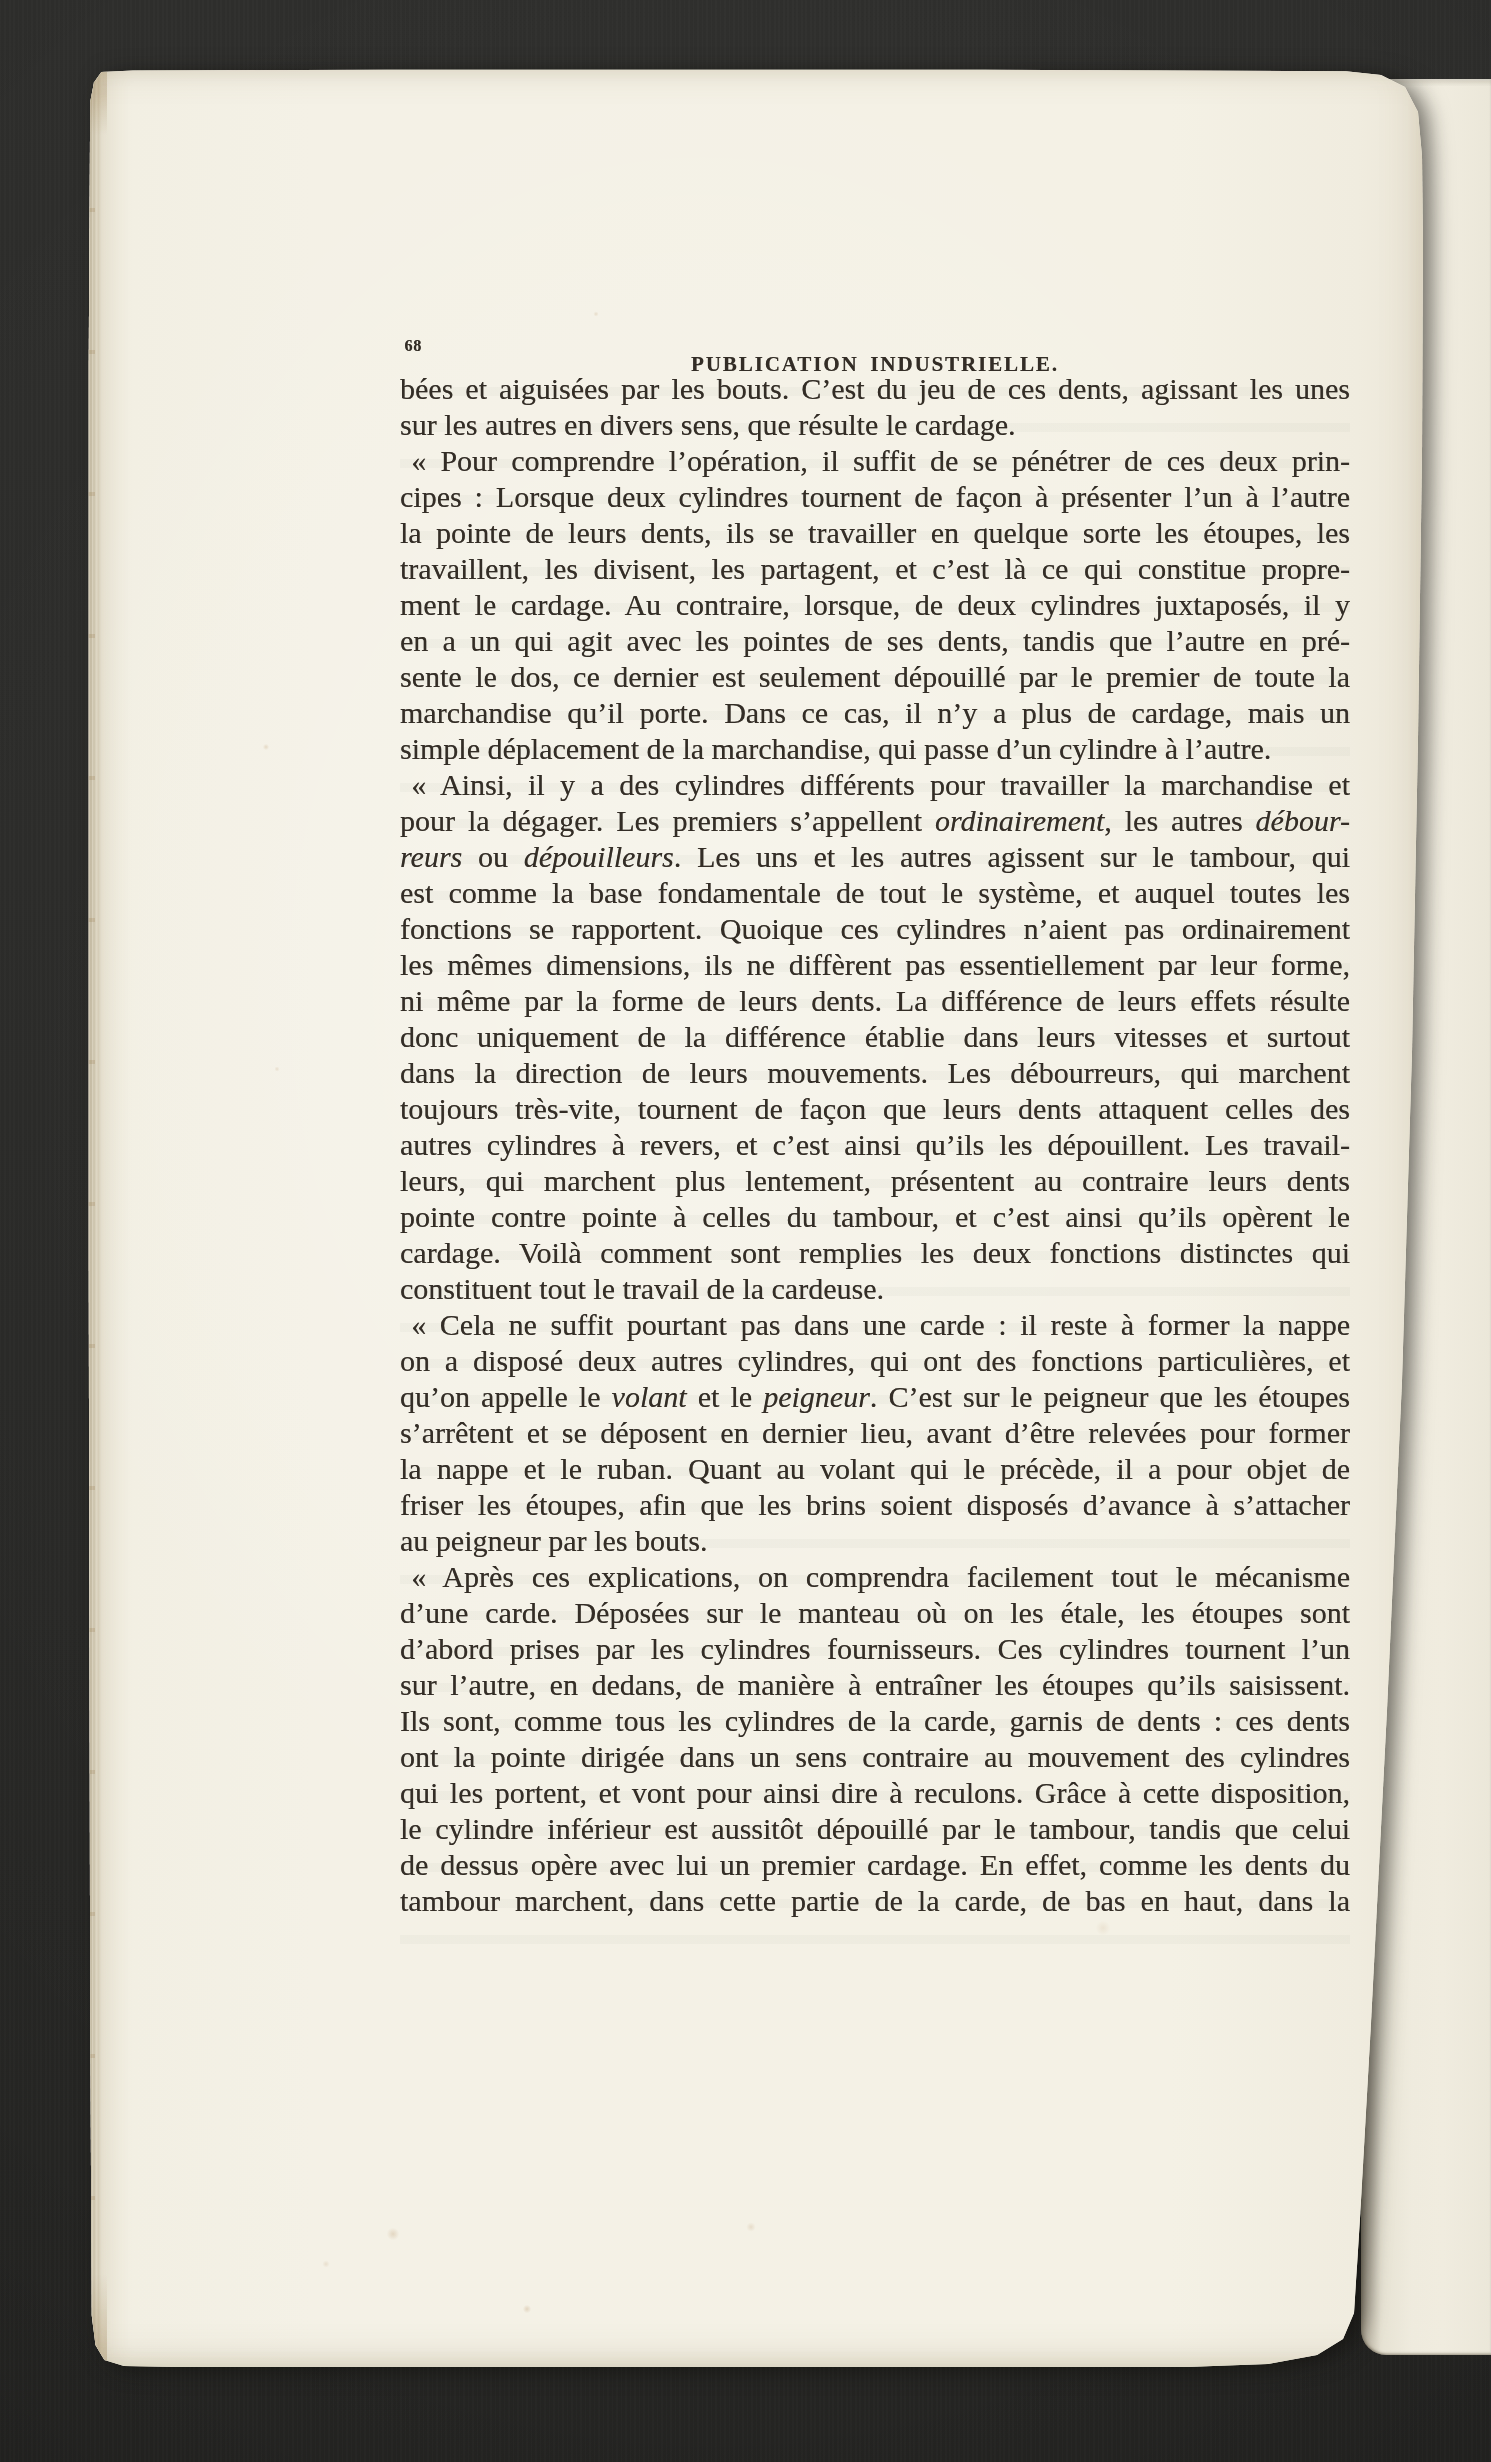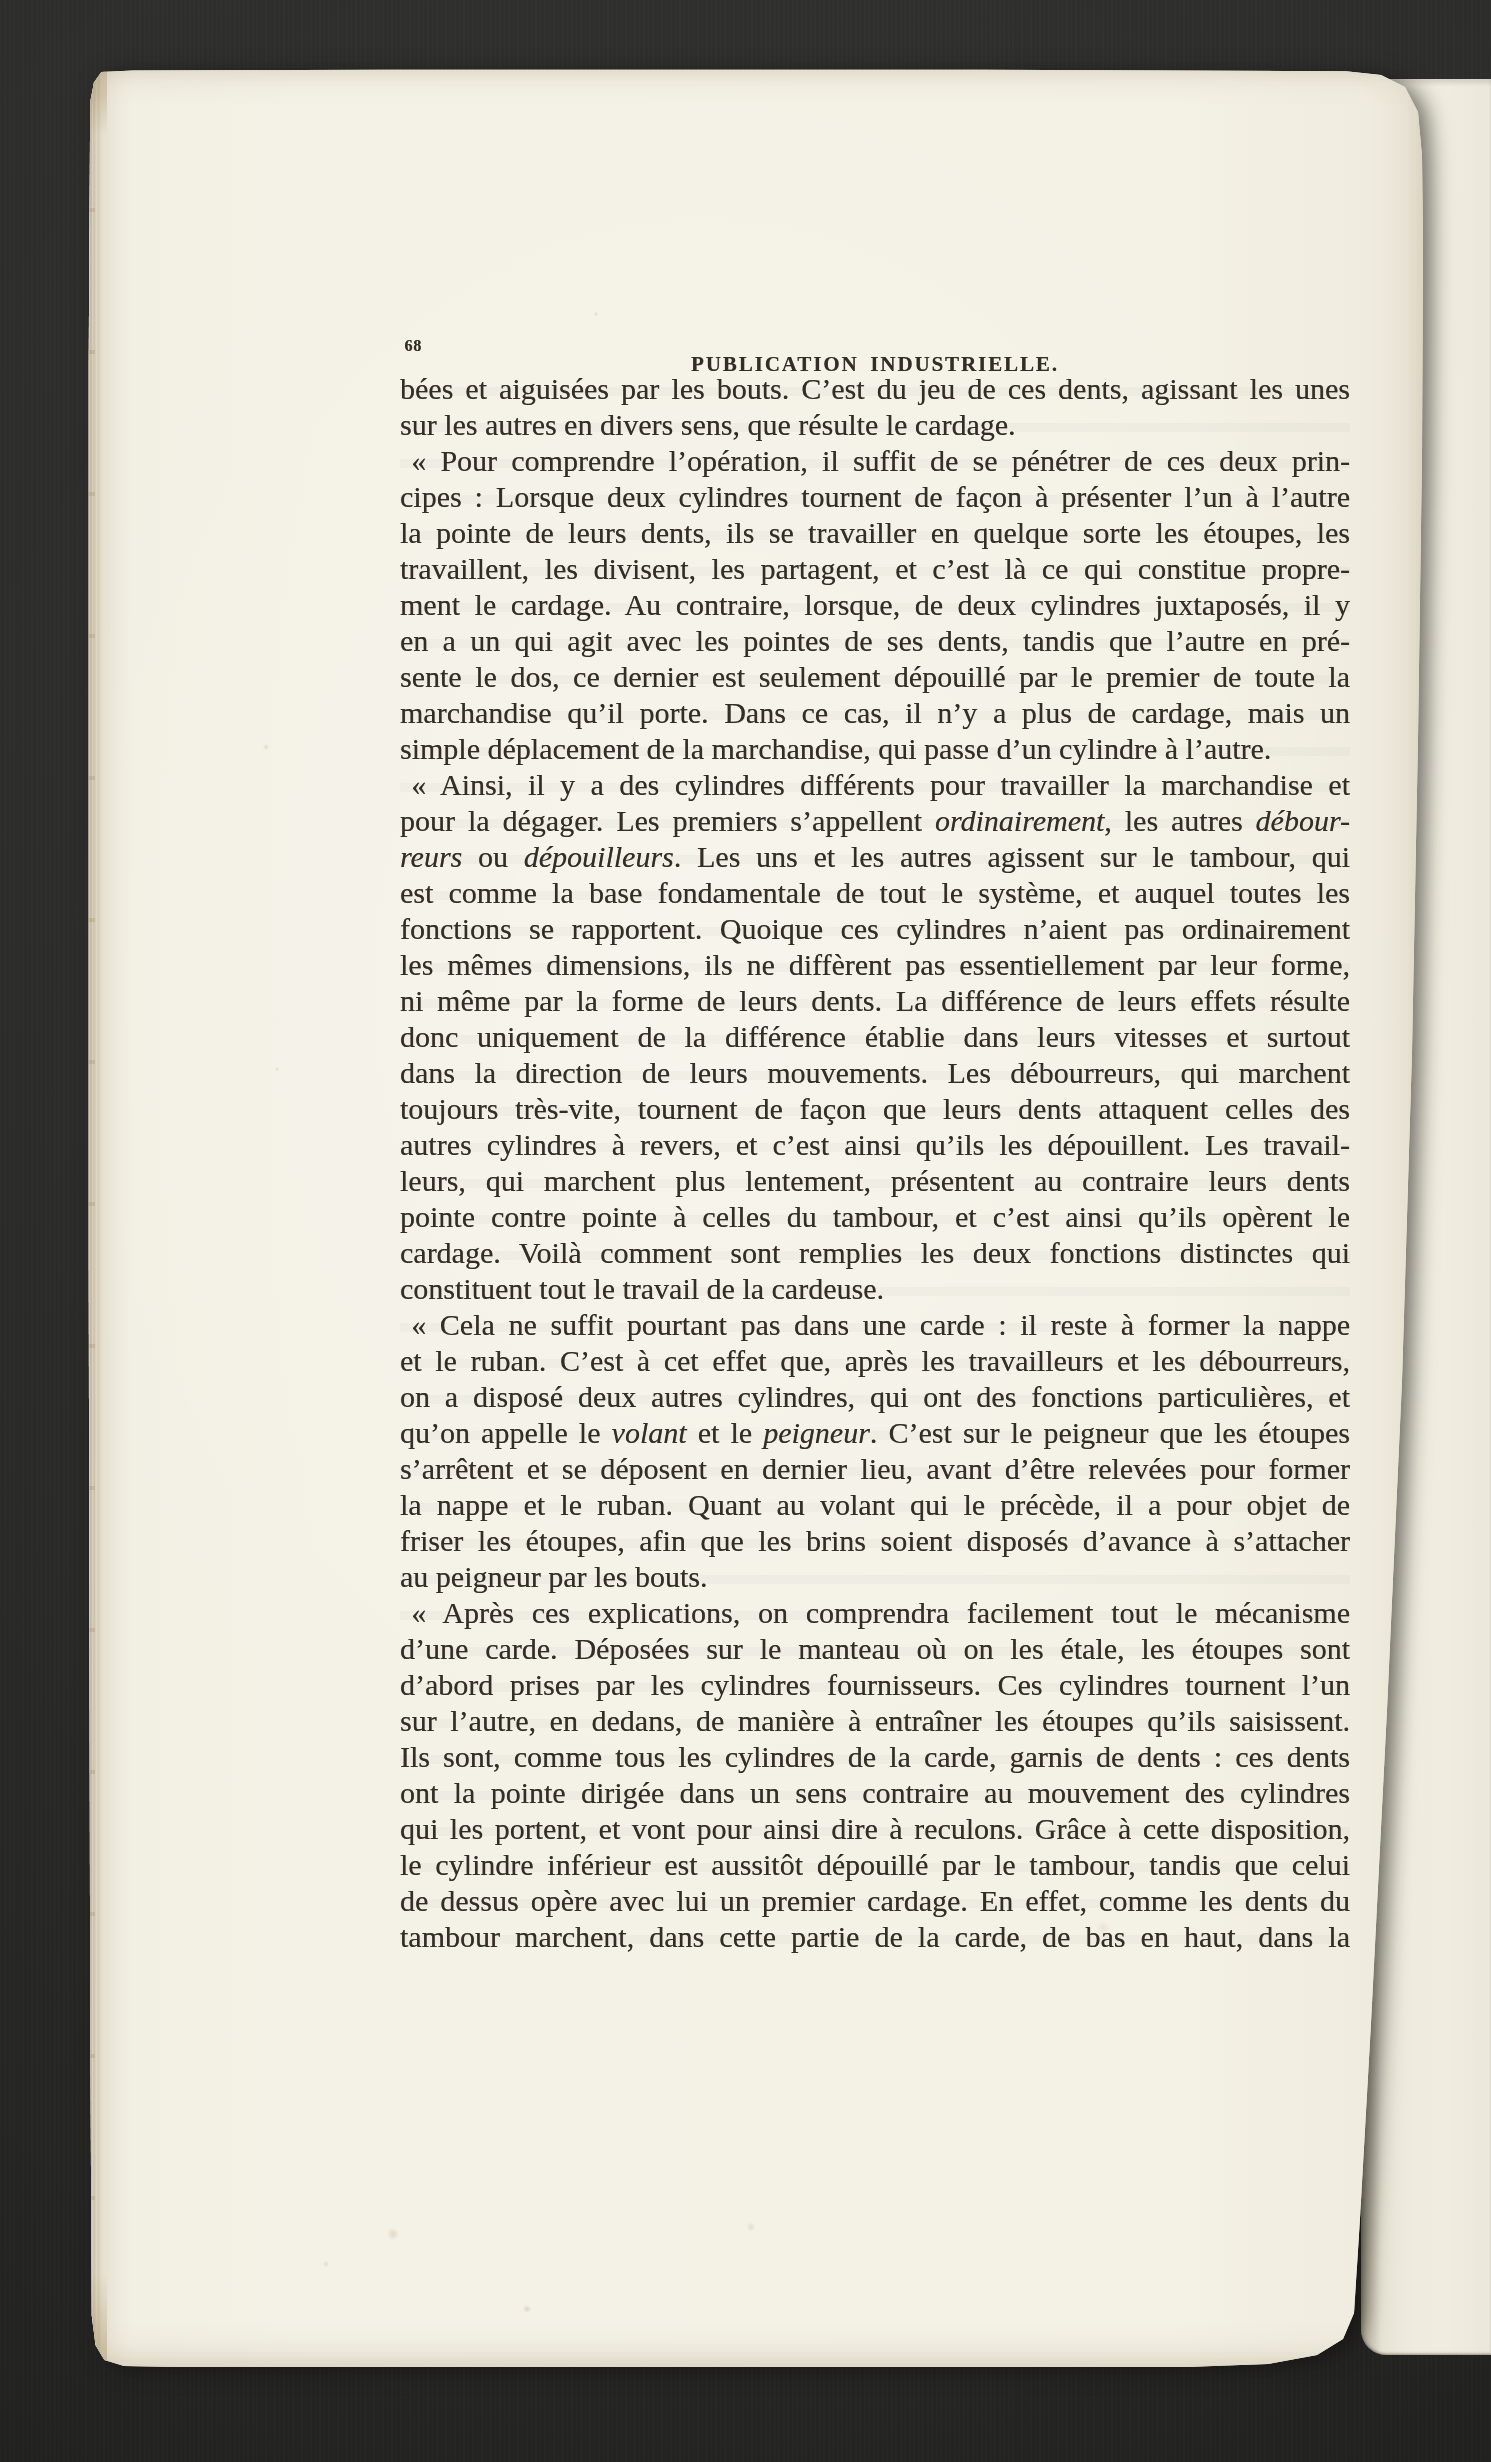--- a/index.html
+++ b/index.html
@@ -177,21 +177,20 @@
           <div class="line">ni même par la forme de leurs dents. La différence de leurs effets résulte</div>
           <div class="line">donc uniquement de la différence établie dans leurs vitesses et surtout</div>
           <div class="line">dans la direction de leurs mouvements. Les débourreurs, qui marchent</div>
           <div class="line">toujours très-vite, tournent de façon que leurs dents attaquent celles des</div>
           <div class="line">autres cylindres à revers, et c’est ainsi qu’ils les dépouillent. Les travail-</div>
           <div class="line">leurs, qui marchent plus lentement, présentent au contraire leurs dents</div>
           <div class="line">pointe contre pointe à celles du tambour, et c’est ainsi qu’ils opèrent le</div>
           <div class="line">cardage. Voilà comment sont remplies les deux fonctions distinctes qui</div>
           <div class="line para-end">constituent tout le travail de la cardeuse.</div>
           <div class="line indent">« Cela ne suffit pourtant pas dans une carde : il reste à former la nappe</div>
-          <div class="line">et le ruban. C’est à cet effet que, après les travailleurs et les débourreurs,</div>
           <div class="line">on a disposé deux autres cylindres, qui ont des fonctions particulières, et</div>
           <div class="line"><span>qu’on appelle le </span><span class="it">volant</span><span> et le </span><span class="it">peigneur</span><span>. C’est sur le peigneur que les étoupes</span></div>
           <div class="line">s’arrêtent et se déposent en dernier lieu, avant d’être relevées pour former</div>
           <div class="line">la nappe et le ruban. Quant au volant qui le précède, il a pour objet de</div>
           <div class="line">friser les étoupes, afin que les brins soient disposés d’avance à s’attacher</div>
           <div class="line para-end">au peigneur par les bouts.</div>
           <div class="line indent">« Après ces explications, on comprendra facilement tout le mécanisme</div>
           <div class="line">d’une carde. Déposées sur le manteau où on les étale, les étoupes sont</div>
           <div class="line">d’abord prises par les cylindres fournisseurs. Ces cylindres tournent l’un</div>
           <div class="line">sur l’autre, en dedans, de manière à entraîner les étoupes qu’ils saisissent.</div>

